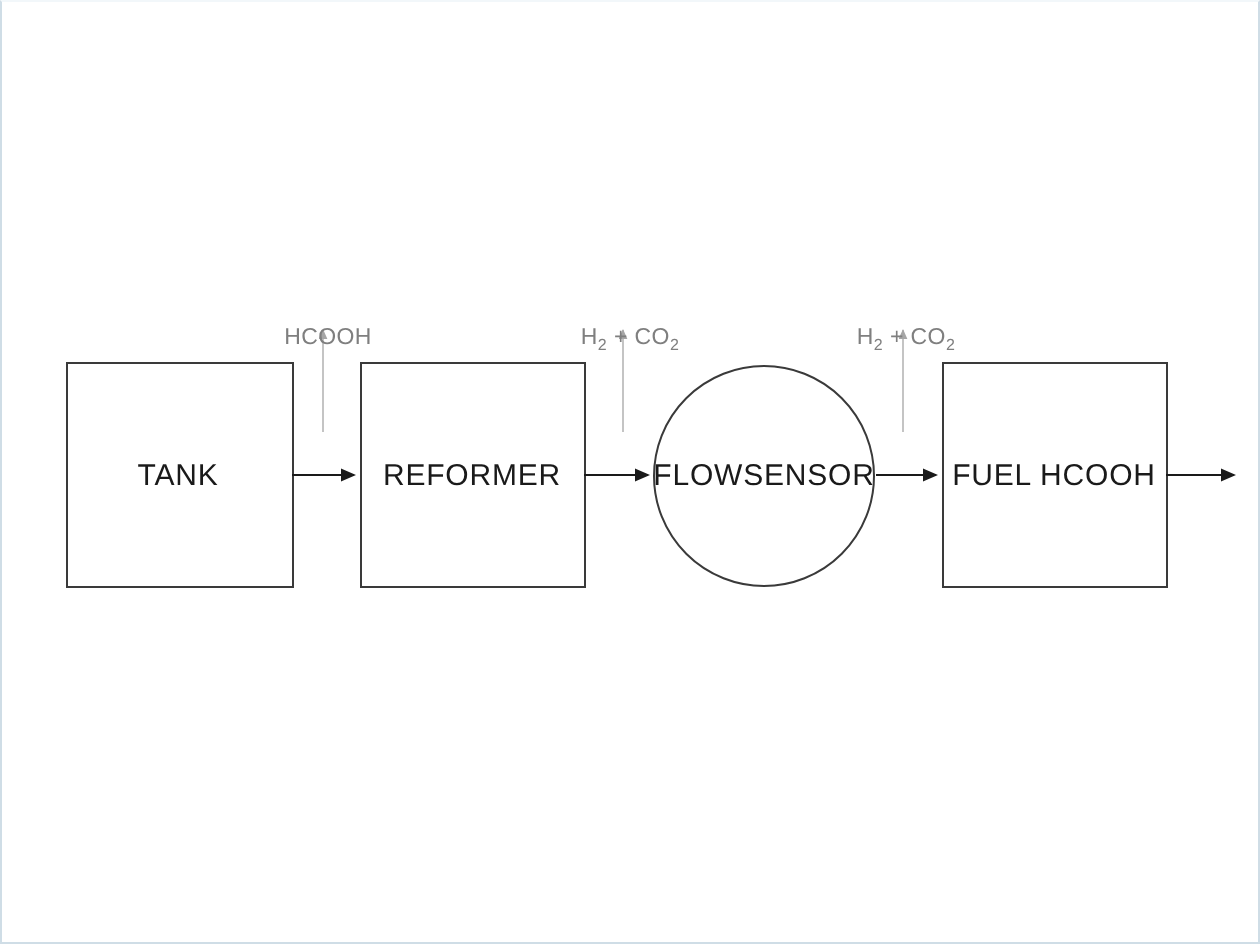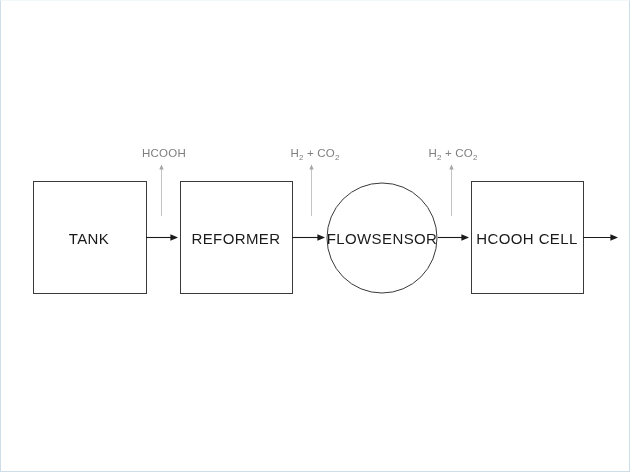--- a/index.html
+++ b/index.html
@@ -38,20 +38,21 @@
     text-align: left;
     transform: translate(-50%, -50%);
   }
   .stream-label {
     position: absolute;
     color: #7f7f7f;
     font-size: 11.5px;
     white-space: nowrap;
     transform: translate(-50%, -50%);
     letter-spacing: 0.2px;
+    margin-top: 16px;
   }
   .stream-label sub {
     font-size: 8px;
     vertical-align: baseline;
     position: relative;
     bottom: -3px;
   }
 </style>
 </head>
 <body>
@@ -90,21 +91,21 @@
 
     <line x1="450.5" y1="215" x2="450.5" y2="164" stroke="#c4c4c4" stroke-width="1" marker-end="url(#arrow-gray)"></line>
   </svg>
 
   <div class="node-label" style="left:88px; top:237px;">TANK</div>
 
   <div class="node-label" style="left:235px; top:237px;">REFORMER</div>
 
   <div class="node-label" style="left:381px; top:237px;">FLOWSENSOR</div>
 
-  <div class="node-label" style="left:526px; top:237px;">HCOOH CELL</div>
+  <div class="node-label" style="left:526px; top:237px;">FUEL HCOOH</div>
 
   <div class="stream-label" style="left:163px; top:152px;">HCOOH</div>
 
   <div class="stream-label" style="left:314px; top:152px;">H<sub>2</sub> + CO<sub>2</sub></div>
 
   <div class="stream-label" style="left:452px; top:152px;">H<sub>2</sub> + CO<sub>2</sub></div>
 
 </div>
 
 </body></html>

